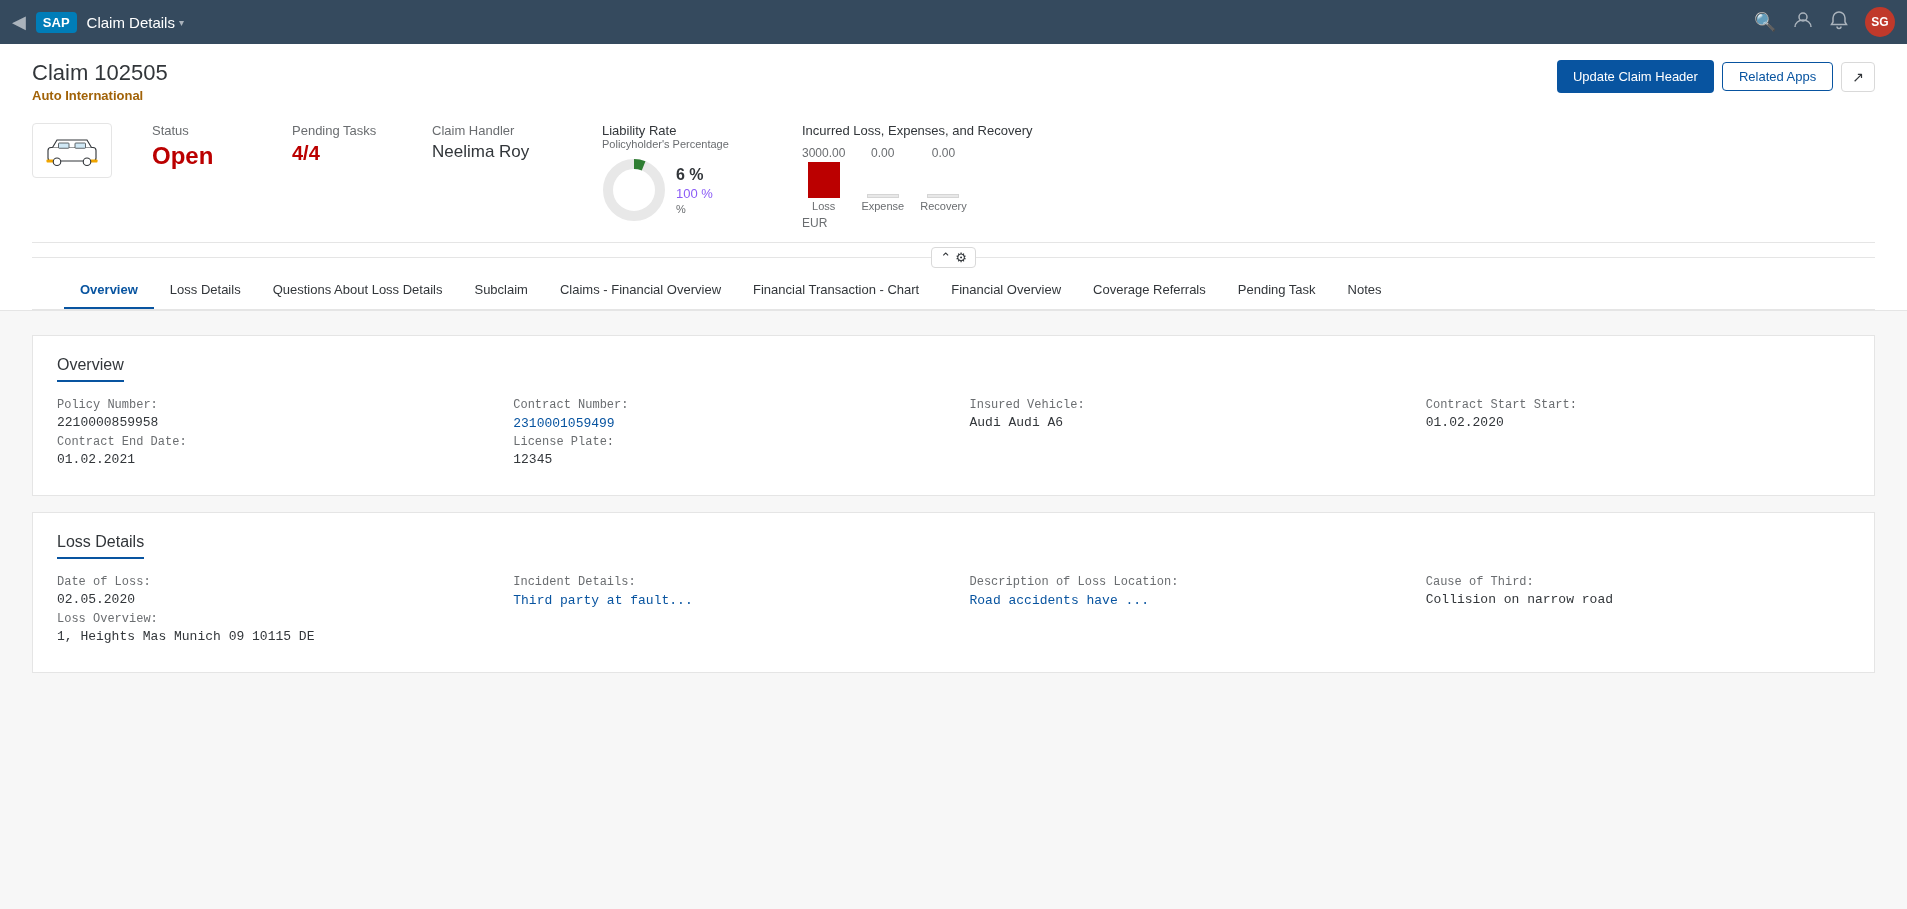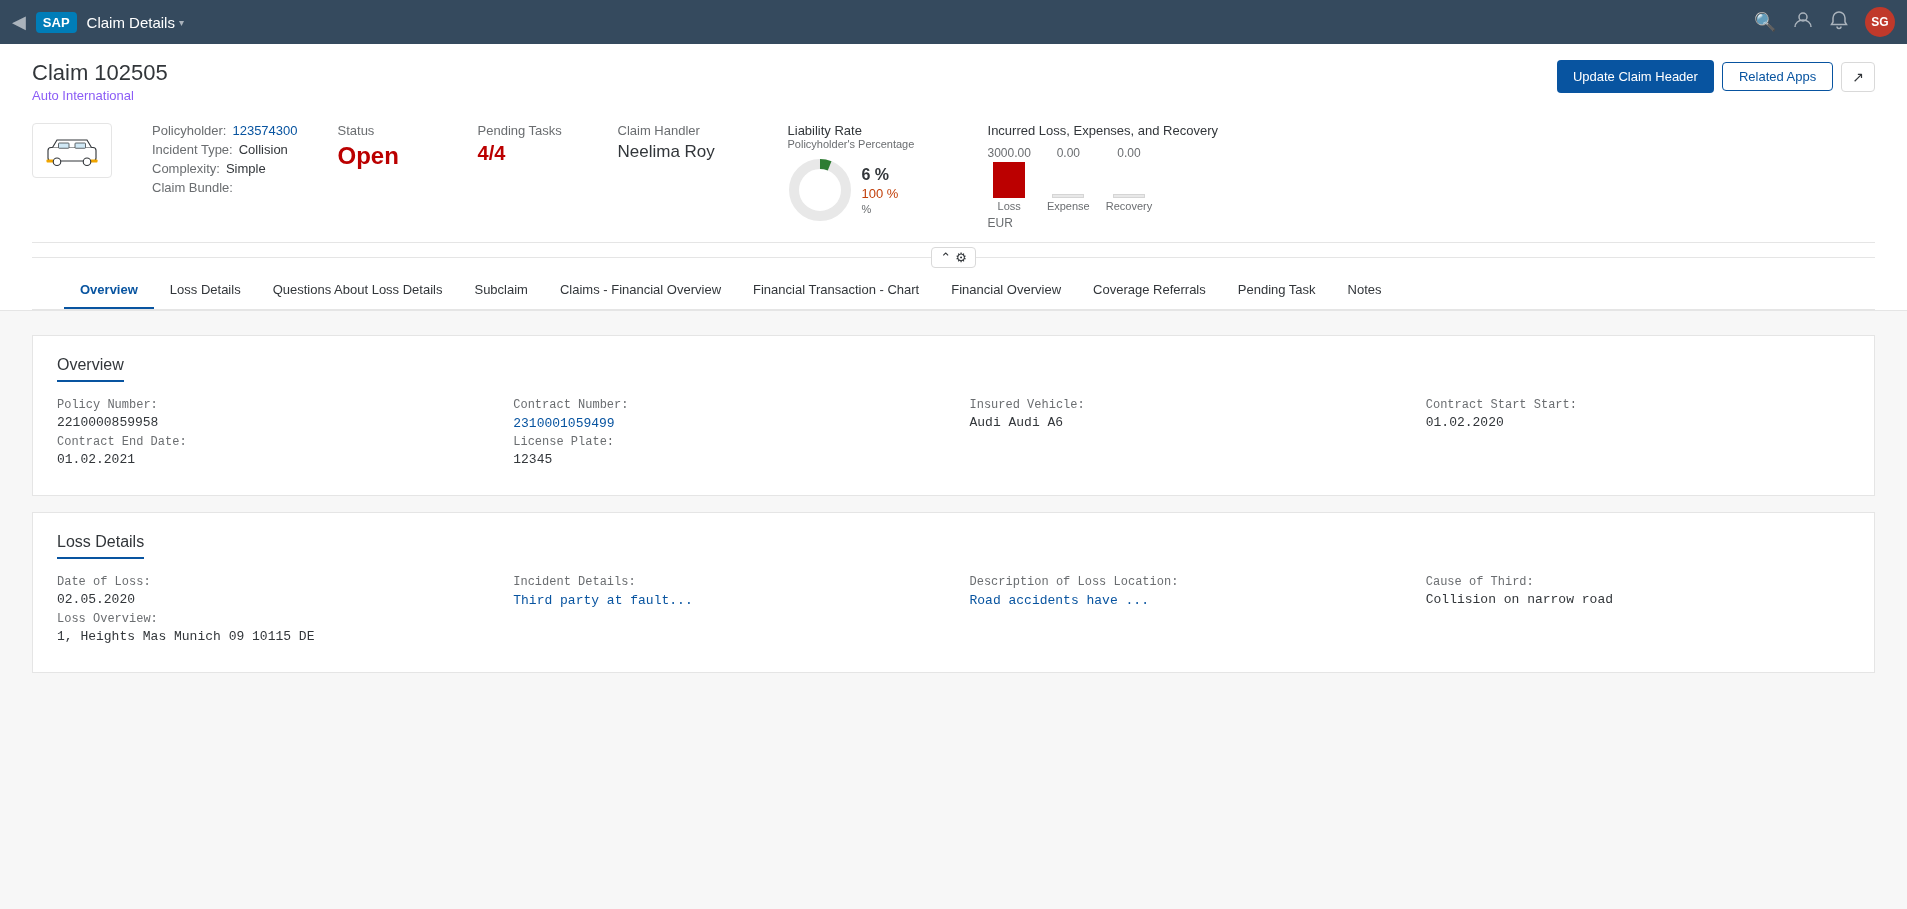--- a/index.html
+++ b/index.html
@@ -71,22 +71,23 @@
       margin-bottom: 4px;
       gap: 20px;
     }
     .claim-title h1 {
       font-size: 22px;
       font-weight: 300;
       color: #32363a;
     }
     .claim-title .subtitle {
       font-size: 13px;
-      color: #8b5cf6;
+      color: #a16207;
       margin-top: 2px;
+      font-weight: bold;
     }
     .header-actions {
       display: flex;
       align-items: center;
       gap: 8px;
     }
     .btn-primary {
       background: #0854a0;
       color: white;
       border: none;
@@ -153,21 +154,21 @@
     .liability-title { font-size: 13px; font-weight: normal; color: #32363a; }
     .liability-subtitle { font-size: 11px; color: #6a6d70; margin-bottom: 8px; }
 
     .donut-wrapper {
       display: flex;
       align-items: center;
       gap: 10px;
     }
     .donut-labels { display: flex; flex-direction: column; gap: 2px; }
     .donut-pct { font-size: 16px; font-weight: bold; color: #32363a; }
-    .donut-total { font-size: 13px; color: #c2410c; }
+    .donut-total { font-size: 13px; color: #8b5cf6; }
     .donut-unit { font-size: 11px; color: #6a6d70; }
 
     .incurred-block { min-width: 200px; }
     .incurred-title { font-size: 13px; color: #32363a; margin-bottom: 8px; }
     .incurred-bars { display: flex; gap: 16px; align-items: flex-end; }
     .bar-col { display: flex; flex-direction: column; align-items: center; gap: 2px; }
     .bar-value { font-size: 12px; color: #6a6d70; }
     .bar-rect { width: 32px; }
     .bar-loss { background: #bb0000; }
     .bar-expense { background: #e8e8e8; border: 1px solid #d5d5d5; }
@@ -318,38 +319,20 @@
         <path d="M14 18 L20 8 L60 8 L66 18" stroke="#32363a" stroke-width="1.5" fill="white"></path>
         <rect x="6" y="34" width="10" height="4" rx="1" fill="#f0a500"></rect>
         <rect x="64" y="34" width="10" height="4" rx="1" fill="#f0a500"></rect>
         <circle cx="20" cy="37" r="5" stroke="#32363a" stroke-width="1.5" fill="white"></circle>
         <circle cx="60" cy="37" r="5" stroke="#32363a" stroke-width="1.5" fill="white"></circle>
         <rect x="22" y="12" width="14" height="7" rx="1" stroke="#32363a" stroke-width="1" fill="#d0e8f5"></rect>
         <rect x="44" y="12" width="14" height="7" rx="1" stroke="#32363a" stroke-width="1" fill="#d0e8f5"></rect>
       </svg>
     </div>
 
-    <div class="info-block">
-      <div class="info-row">
-        <span class="info-label">Policyholder:</span>
-        <a class="info-link">123574300</a>
-      </div>
-      <div class="info-row">
-        <span class="info-label">Incident Type:</span>
-        <span>Collision</span>
-      </div>
-      <div class="info-row">
-        <span class="info-label">Complexity:</span>
-        <span>Simple</span>
-      </div>
-      <div class="info-row">
-        <span class="info-label">Claim Bundle:</span>
-        <span></span>
-      </div>
-    </div>
 
     <div class="status-block">
       <div class="status-label">Status</div>
       <div class="status-open">Open</div>
     </div>
 
     <div class="tasks-block">
       <div class="tasks-label">Pending Tasks</div>
       <div class="tasks-value">4/4</div>
     </div>

